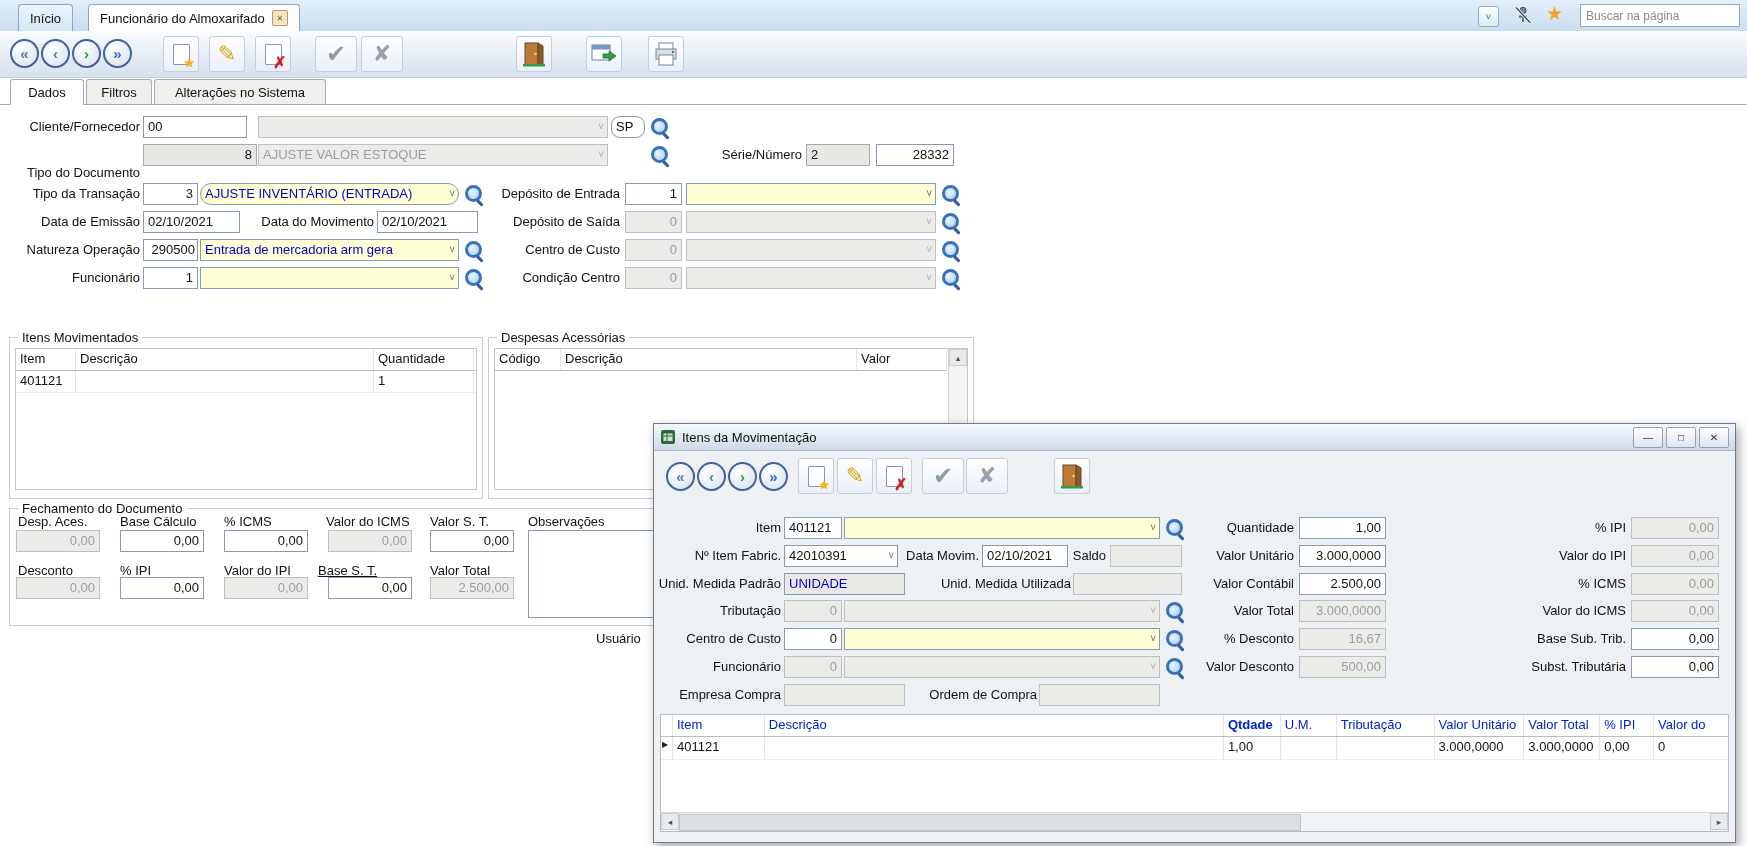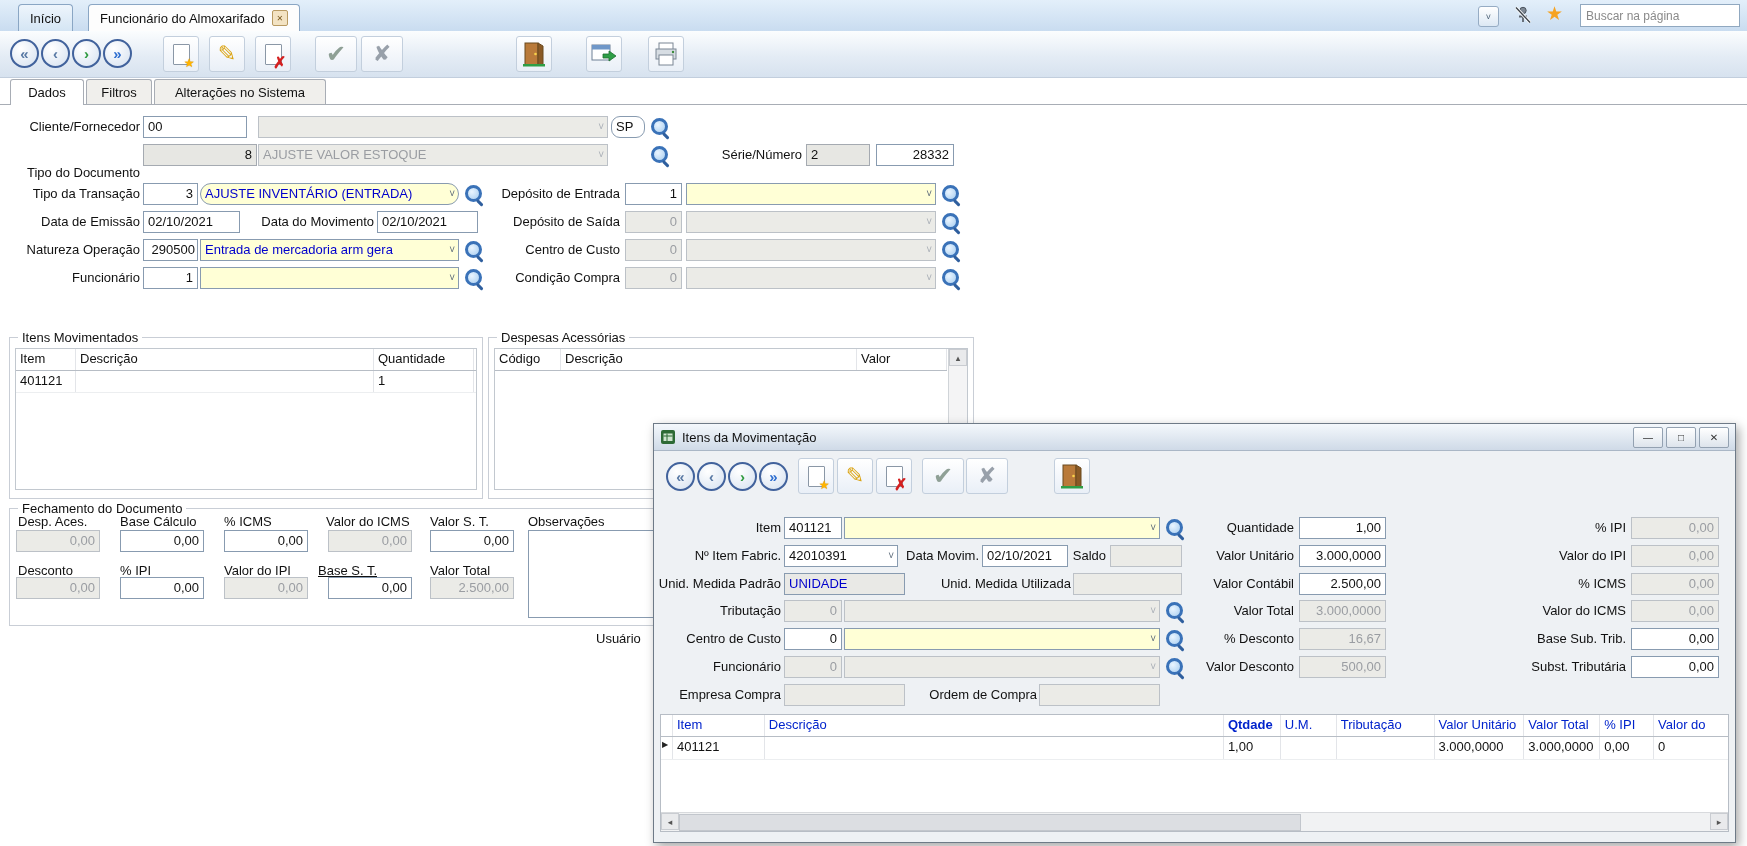--- a/index.html
+++ b/index.html
@@ -244,21 +244,21 @@
   </div>
   <span class="mag" style="left:941px;top:240px;"></span>
 
   <span class="lbl ra" style="left:8px;top:270px;width:132px;">Funcionário</span>
   <div class="box ar" style="left:143px;top:267px;width:55px;">1</div>
   <div class="box combo hl" style="left:200px;top:267px;width:259px;">
     <span class="cval"></span>
     <span class="dd">˅</span>
   </div>
   <span class="mag" style="left:464px;top:268px;"></span>
-  <span class="lbl ra" style="left:488px;top:270px;width:132px;">Condição Compra</span>
+  <span class="lbl ra" style="left:488px;top:270px;width:132px;">Condição Centro</span>
   <div class="box ar dis" style="left:625px;top:267px;width:57px;">0</div>
   <div class="box combo dis" style="left:686px;top:267px;width:250px;">
     <span class="cval"></span>
     <span class="dd">˅</span>
   </div>
   <span class="mag" style="left:941px;top:268px;"></span>
 
   <div class="grp" style="left:9px;top:337px;width:472px;height:160px;">
     <span class="gtitle">Itens Movimentados</span>
     <div class="grid" style="left:5px;top:10px;width:460px;height:140px;">

